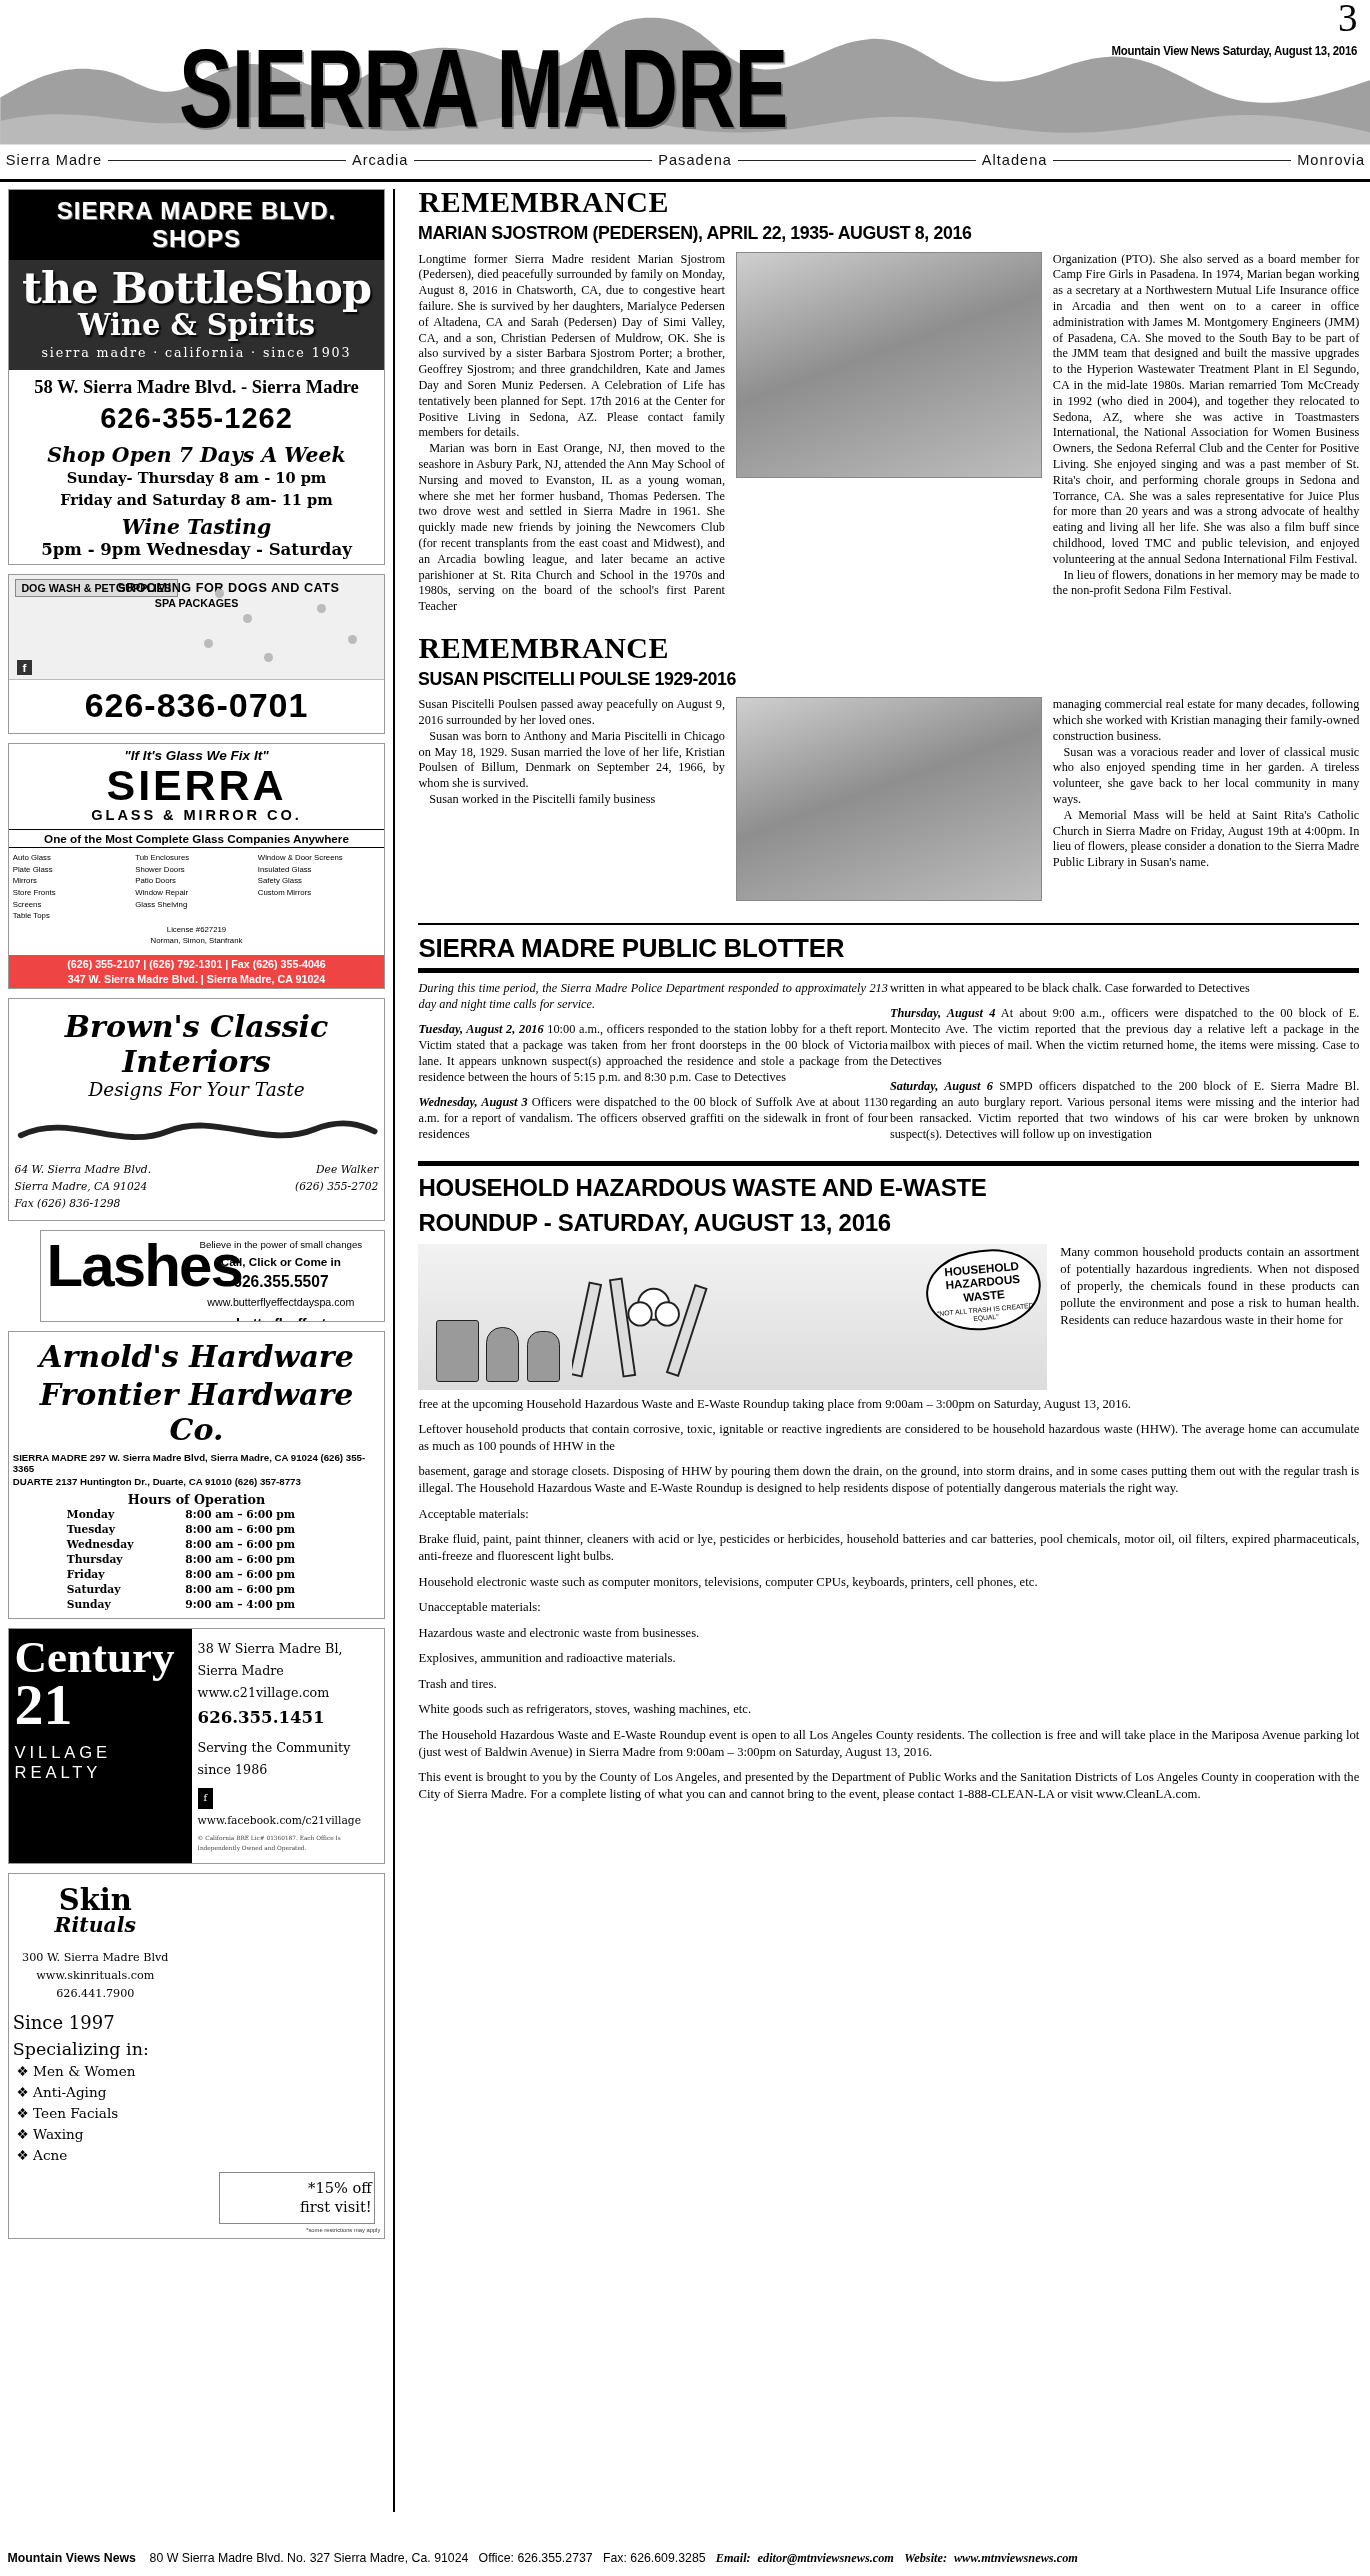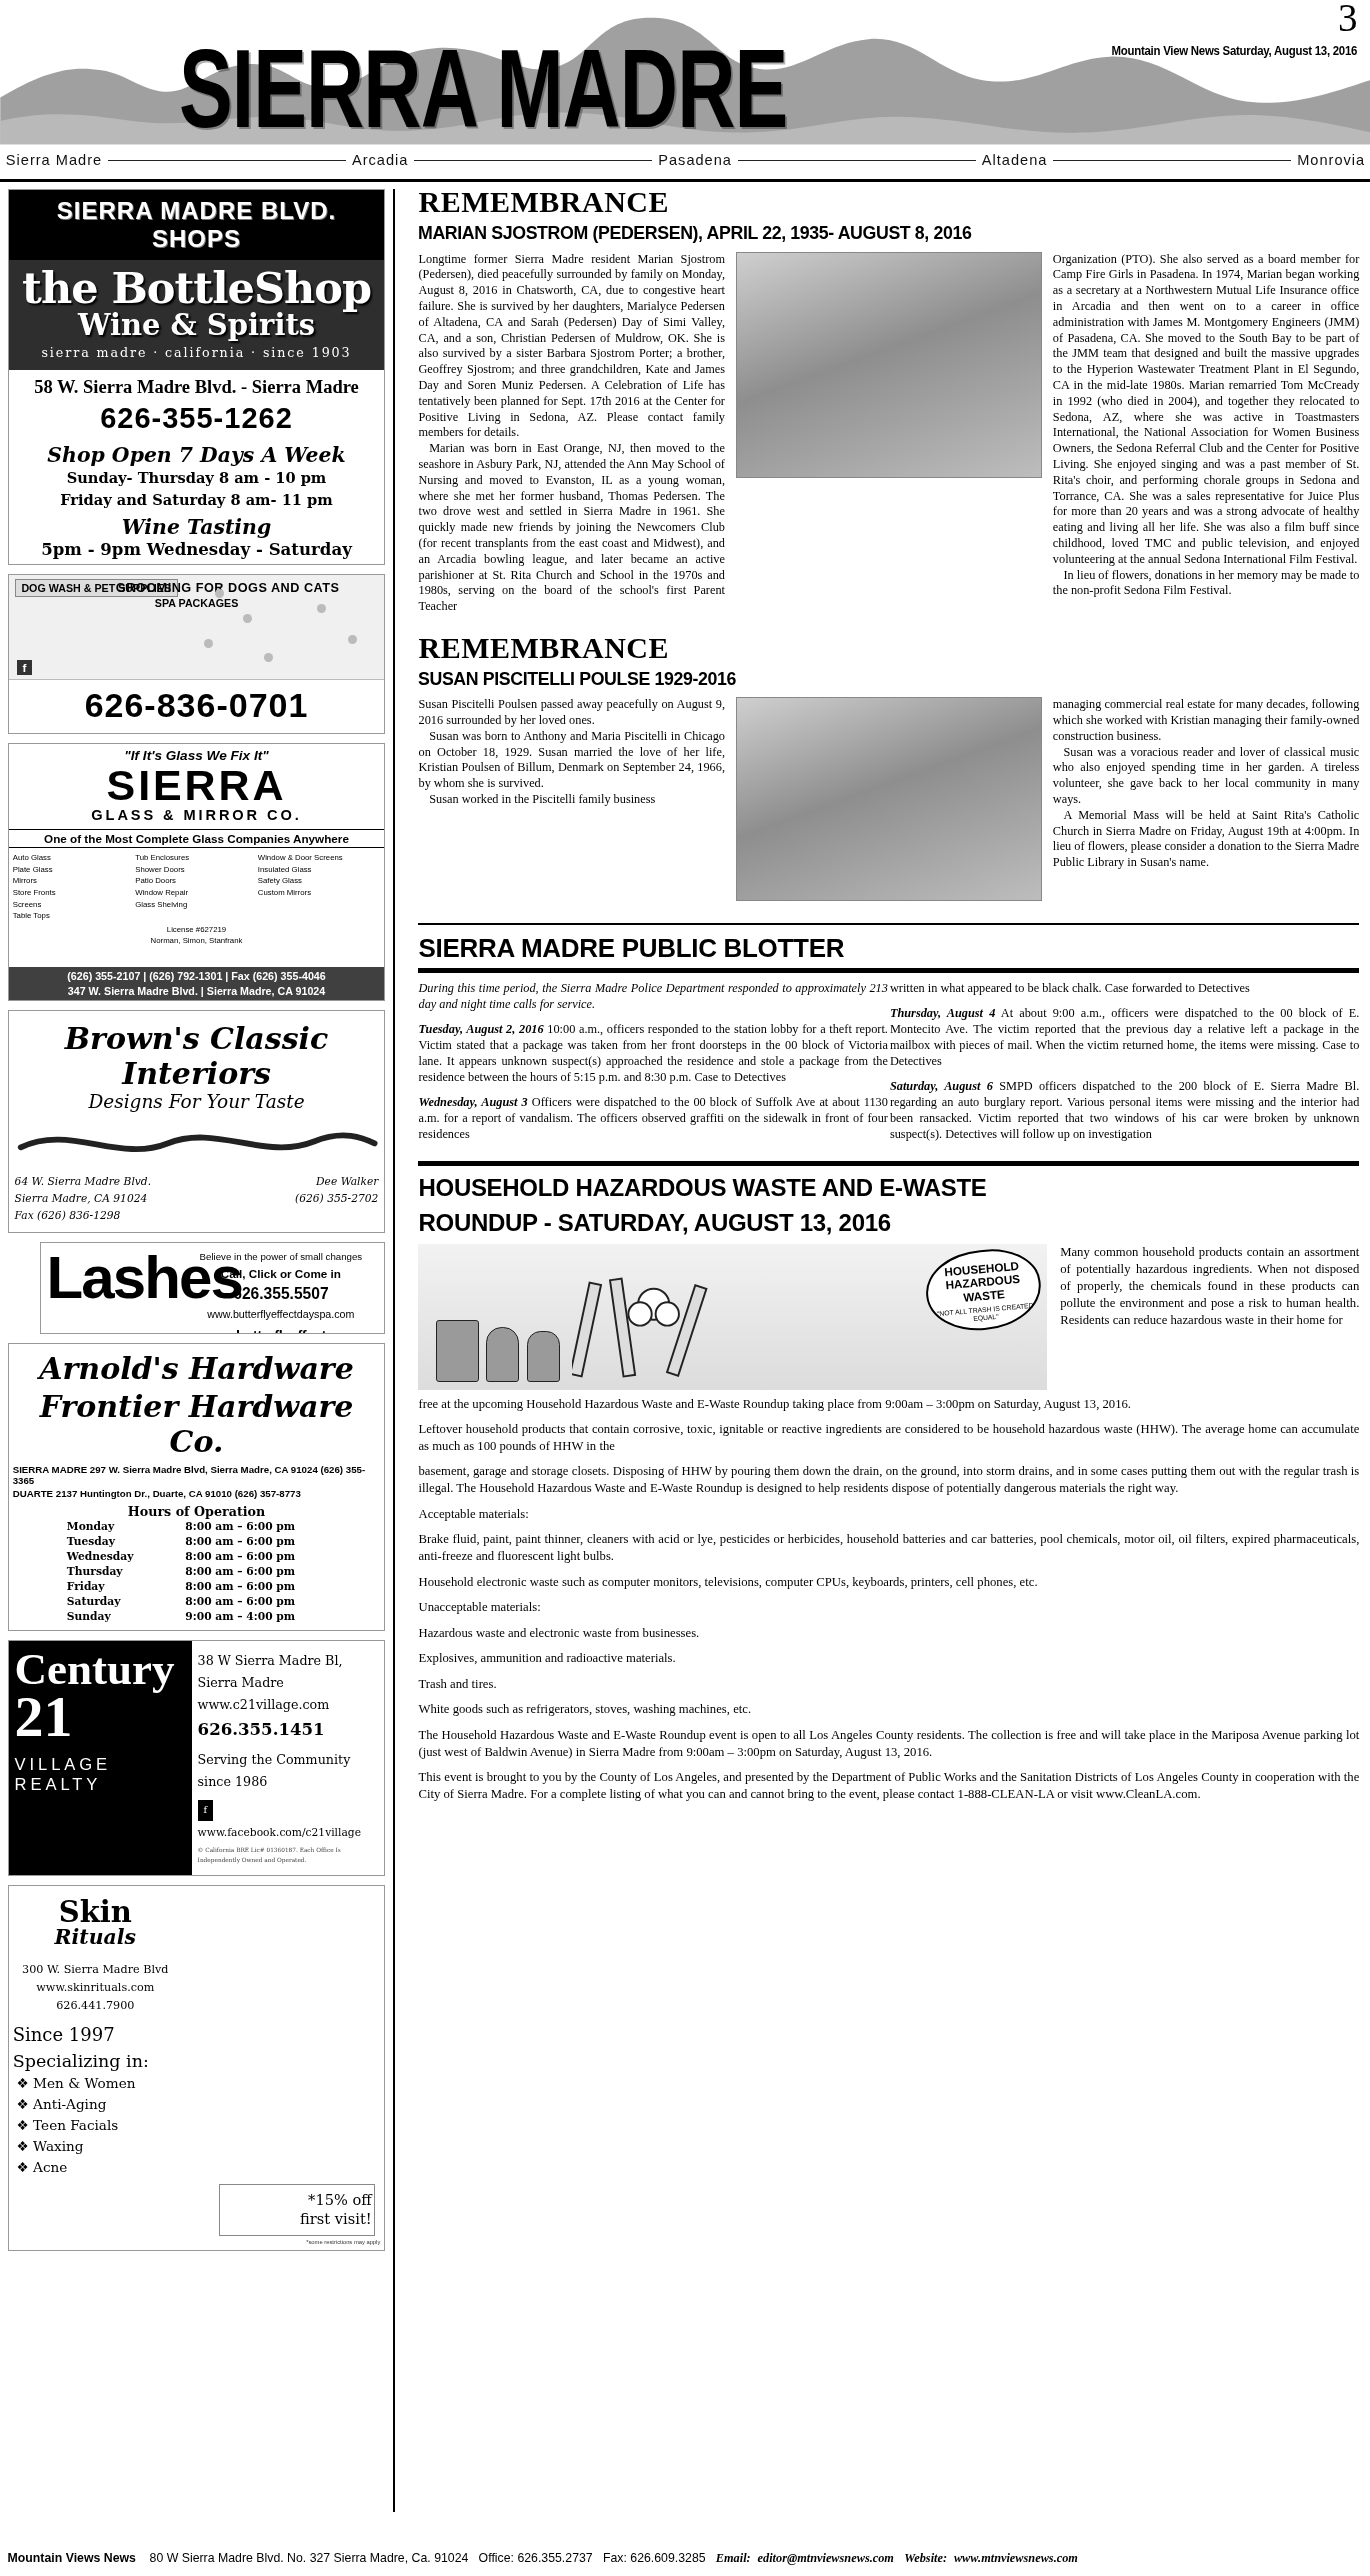--- a/index.html
+++ b/index.html
@@ -143,22 +143,22 @@
     font-family:"Liberation Sans", sans-serif;
   }
   #ad-glass .g-tag {
     text-align:center; font-weight:bold; font-size:11.7px; border-top:1px solid #000;
     border-bottom:1px solid #000; padding:1.9px 0; margin:1.9px 0 3.9px;
   }
   #ad-glass .g-cols { display:flex; font-size:7.8px; line-height:1.5; padding:0 3.9px; }
   #ad-glass .g-cols div { flex:1; }
   #ad-glass .g-lic { text-align:center; font-size:7.8px; line-height:1.4; padding-top:2.9px; }
   #ad-glass .g-bar {
-    background:#404040; color:#fff; text-align:center; font-size:10.7px; font-weight:bold;
-    padding:1.9px 0; margin-top:20px; line-height:1.4;
+    background:#ef4444; color:#fff; text-align:center; font-size:10.7px; font-weight:bold;
+    padding:1.9px 0; margin-top:8px; line-height:1.4;
   }
 
   
   #ad-browns { background:#fff; }
   #ad-browns .br-name {
     text-align:center; font-family:"DejaVu Serif", serif; font-style:italic;
     font-weight:bold; font-size:30px; padding:9.7px 0 0;
   }
   #ad-browns .br-tag {
     text-align:center; font-family:"DejaVu Serif", serif; font-style:italic;
@@ -541,21 +541,21 @@
     </section>
 
     <div style="height:15.6px"></div>
 
     <section>
       <h2 class="rem-head">REMEMBRANCE</h2>
       <h3 class="rem-sub">SUSAN PISCITELLI POULSE 1929-2016</h3>
       <div class="cols3">
         <div class="c">
           <p class="body noind">Susan Piscitelli Poulsen passed away peacefully on August 9, 2016 surrounded by her loved ones.</p>
-          <p class="body">Susan was born to Anthony and Maria Piscitelli in Chicago on October 18, 1929. Susan married the love of her life, Kristian Poulsen of Billum, Denmark on September 24, 1966, by whom she is survived.</p>
+          <p class="body">Susan was born to Anthony and Maria Piscitelli in Chicago on May 18, 1929. Susan married the love of her life, Kristian Poulsen of Billum, Denmark on September 24, 1966, by whom she is survived.</p>
           <p class="body">Susan worked in the Piscitelli family business</p>
         </div>
         <div class="c">
           <div class="photo p2"></div>
         </div>
         <div class="c">
           <p class="body noind">managing commercial real estate for many decades, following which she worked with Kristian managing their family-owned construction business.</p>
           <p class="body">Susan was a voracious reader and lover of classical music who also enjoyed spending time in her garden. A tireless volunteer, she gave back to her local community in many ways.</p>
           <p class="body">A Memorial Mass will be held at Saint Rita's Catholic Church in Sierra Madre on Friday, August 19th at 4:00pm. In lieu of flowers, please consider a donation to the Sierra Madre Public Library in Susan's name.</p>
         </div>

